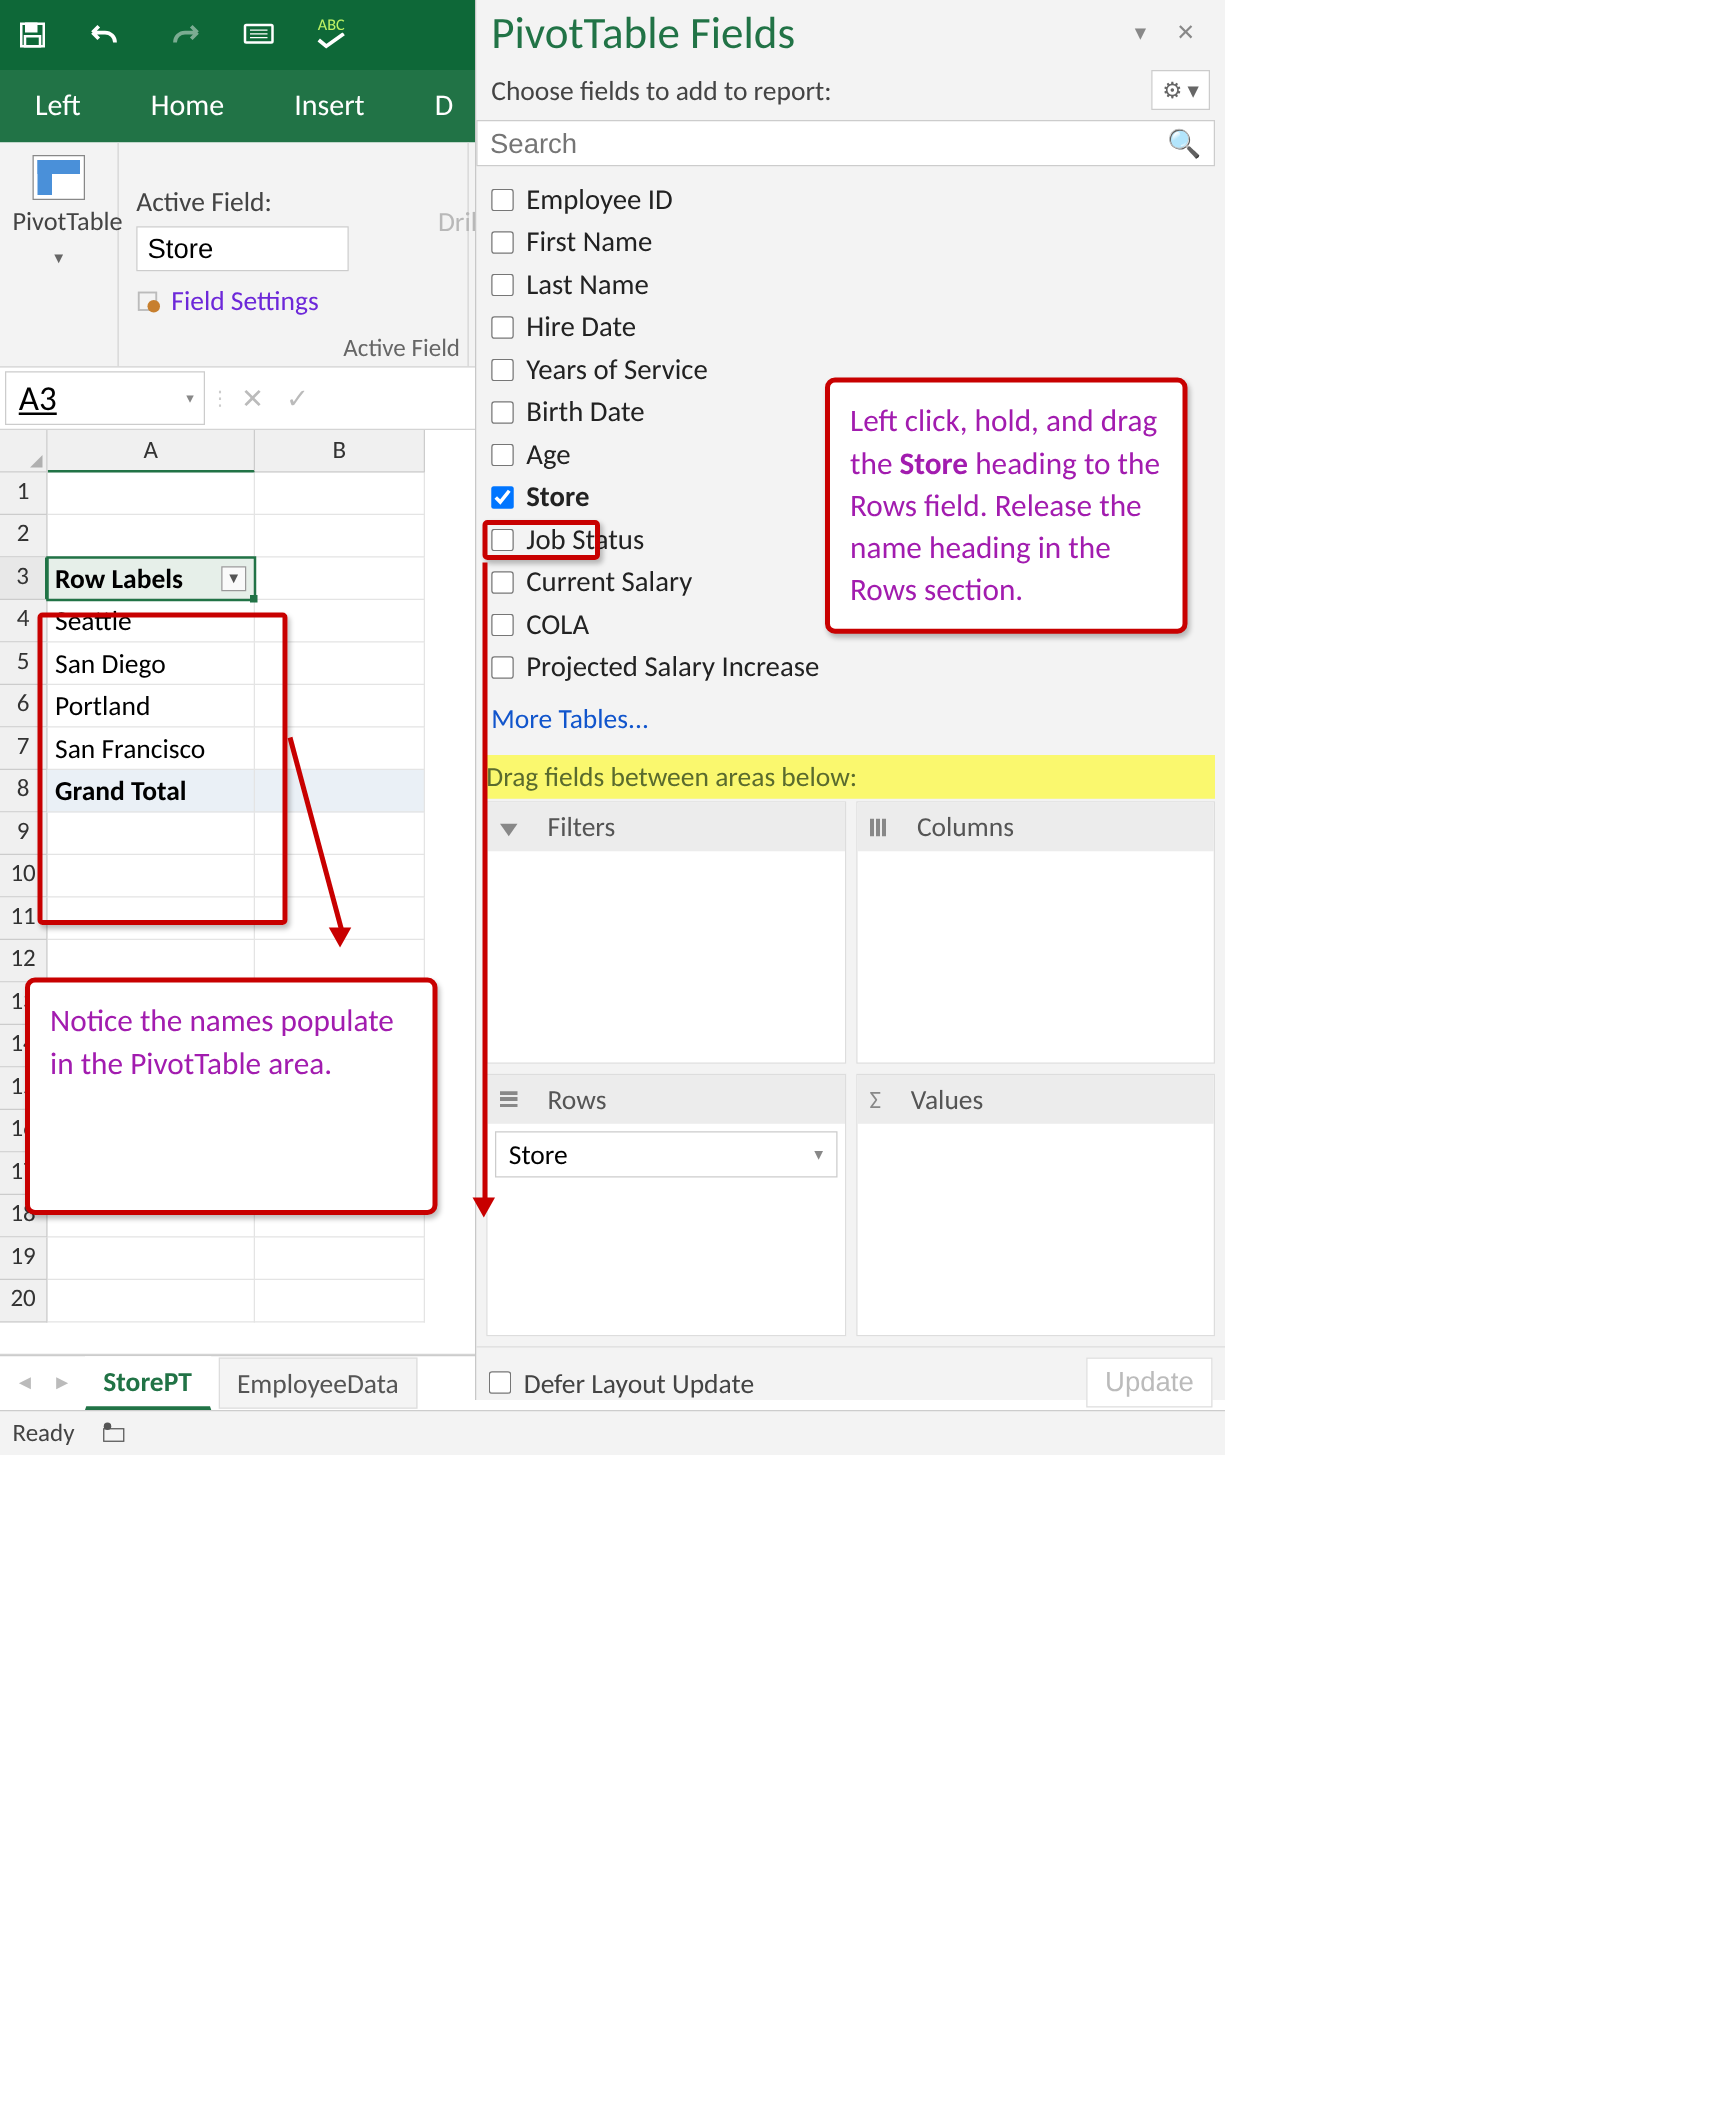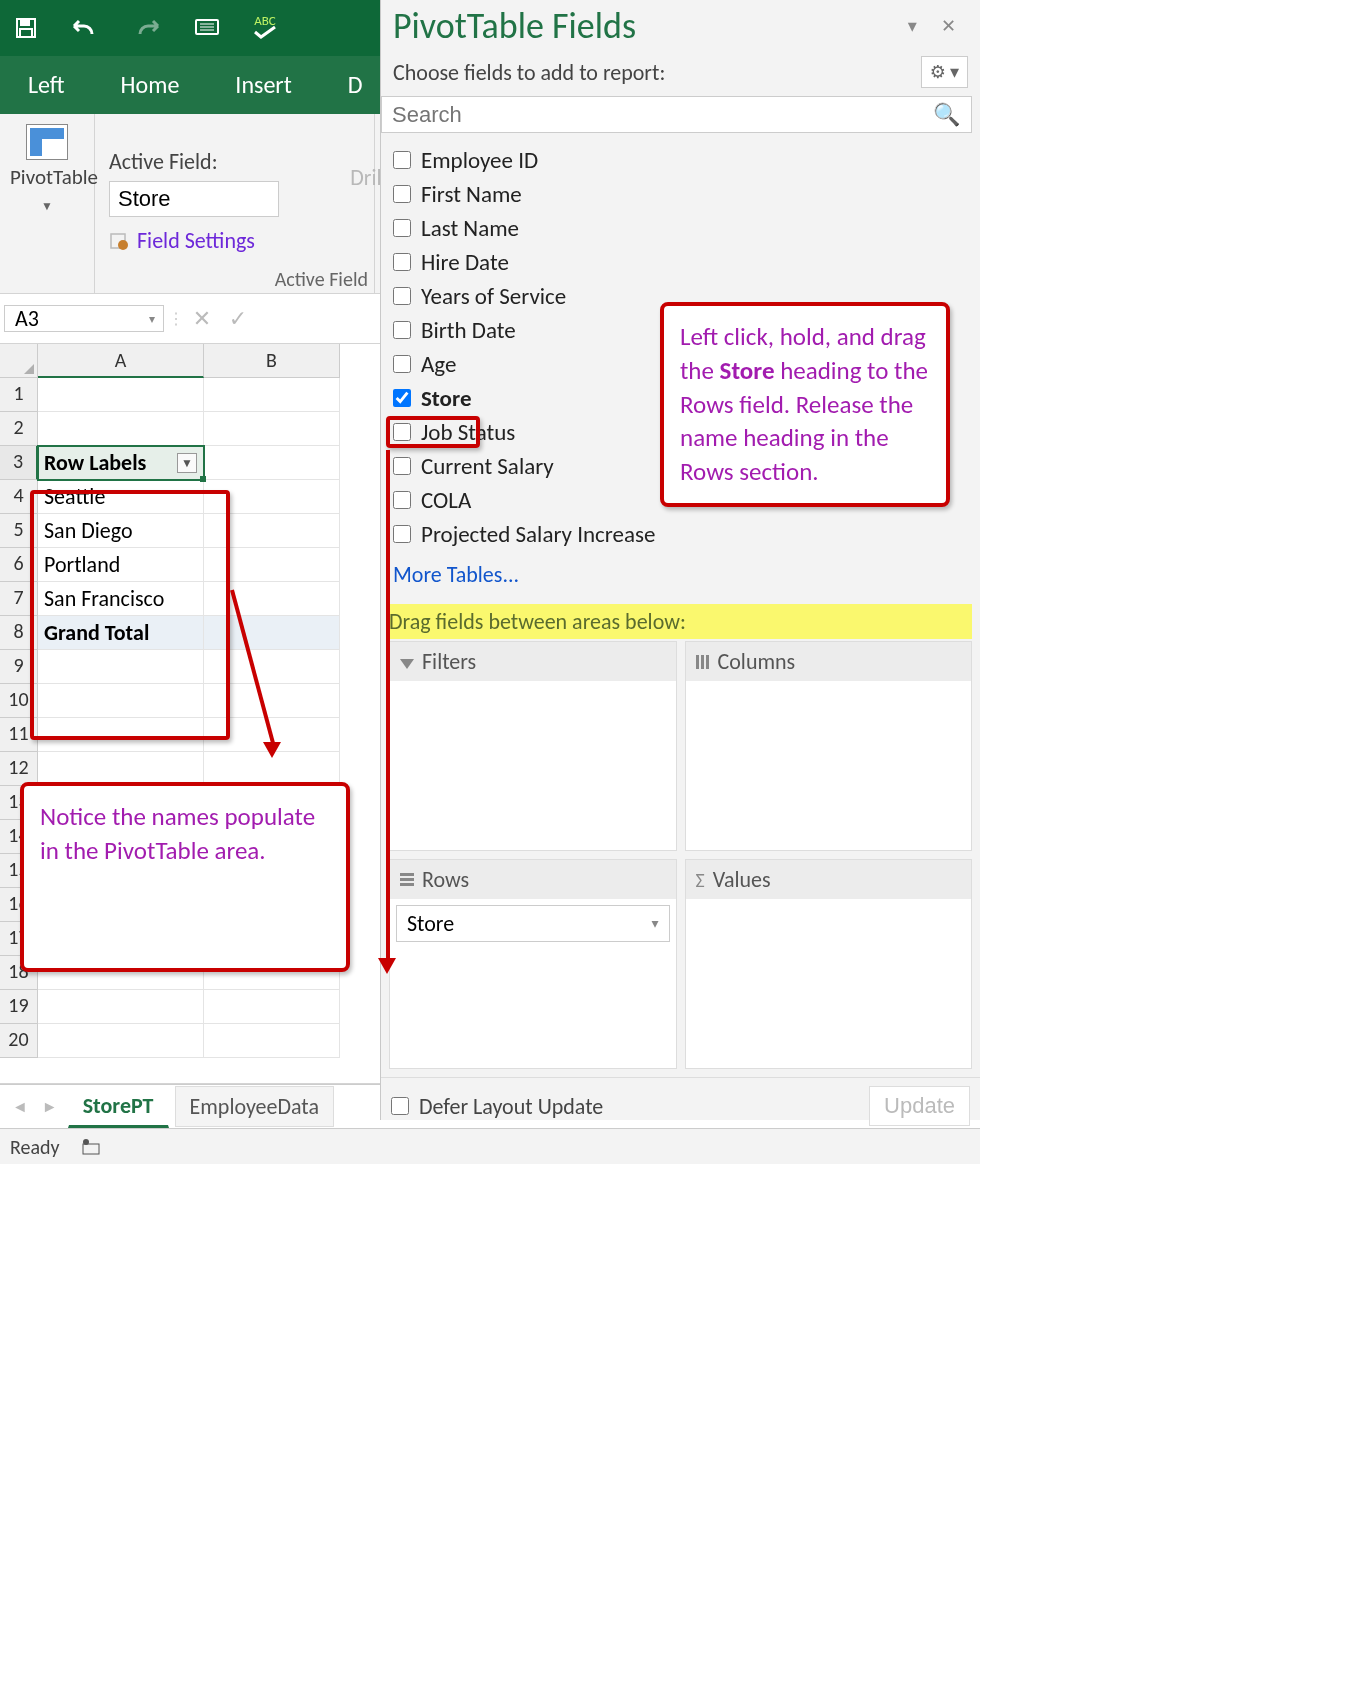--- a/index.html
+++ b/index.html
@@ -22,21 +22,21 @@
   .active-field-input { background:#fff; border:1px solid #ccc; padding:4px 8px; font-size:22px; width:170px; }
   .field-settings { color:#6d28d9; font-size:22px; display:flex; align-items:center; gap:6px; }
   .drill { color:#b8b8b8; text-align:center; font-size:22px; }
   .drill-arrow { font-size:42px; color:#b8b8b8; line-height:1; }
   .pivottable-btn { color:#444; font-size:21px; text-align:center; }
   .pt-icon { width:42px; height:36px; background:#fff; border:1px solid #888; margin:4px auto; position:relative; }
   .pt-icon::before { content:""; position:absolute; left:3px; top:3px; right:3px; bottom:3px; background:linear-gradient(#4a90d9 0 40%, transparent 40%), linear-gradient(90deg,#4a90d9 0 35%, transparent 35%); }
   
   
   .fbar { display:flex; align-items:center; border-bottom:1px solid #d4d4d4; height:50px; background:#fff; }
-  .namebox { border:1px solid #ccc; width:160px; height:27px; margin:4px; display:flex; align-items:center; padding:0 10px; font-size:22px; position:relative; }
+  .namebox { border:1px solid #ccc; width:160px; height:43px; margin:4px; display:flex; align-items:center; padding:0 10px; font-size:28px; position:relative;text-decoration:underline; }
   .namebox::after { content:"▾"; position:absolute; right:8px; color:#888; font-size:12px; }
   .fbar-btn { width:36px; text-align:center; color:#bbb; font-size:22px; }
   .fbar-sep { color:#ccc; }
   
   
   .grid-wrap { display:flex; height:740px; border-bottom:1px solid #d4d4d4; position:relative; }
   .corner { width:38px; height:34px; background:#f0f0f0; border-right:1px solid #ccc; border-bottom:1px solid #ccc; position:relative;}
   .corner::after{content:"";position:absolute;right:3px;bottom:3px;border-left:10px solid transparent;border-bottom:10px solid #b0b0b0;}
   .colheads { display:flex; }
   .colhead { height:34px; background:#f0f0f0; border-right:1px solid #ccc; border-bottom:1px solid #ccc; text-align:center; font-size:20px; color:#333; padding-top:4px; }
@@ -75,21 +75,21 @@
   .searchbox input{border:none;outline:none;font-size:22px;flex:1;color:#888;background:transparent;}
   .search-icon{color:#2a7ab0;font-size:22px;}
   .fieldlist{padding:0 8px;overflow:visible;}
   .field{display:flex;align-items:center;gap:10px;padding:3px 0 3px 4px;font-size:23px;color:#222;}
   .field input[type=checkbox]{width:18px;height:18px;}
   .field.checked{font-weight:700;}
   .more{color:#1155cc;font-size:22px;padding:10px 4px;cursor:pointer;}
   .drag-label{background:#faf86e;font-size:22px;color:#5a6b2e;padding:4px 2px;margin:6px 8px 2px 6px;display:inline-block;}
   .areas{display:grid;grid-template-columns:1fr 1fr;grid-template-rows:210px 210px;gap:8px;padding:0 8px 8px 8px;flex:1;}
   .area{background:#fff;border:1px solid #ddd;display:flex;flex-direction:column;}
-  .area-head{background:#ececec;padding:6px 10px;display:flex;align-items:center;gap:8px;font-size:22px;color:#555;}
+  .area-head{background:#ececec;padding:6px 10px;display:flex;align-items:center;gap:24px;font-size:22px;color:#555;}
   .area-body{flex:1;padding:6px;}
   .area-item{border:1px solid #ccc;background:#fff;padding:4px 10px;font-size:22px;display:flex;align-items:center;}
   .area-item::after{content:"▾";margin-left:auto;color:#888;font-size:14px;}
   .defer-row{display:flex;align-items:center;padding:8px 10px;border-top:1px solid #ddd;gap:10px;font-size:22px;color:#444;}
   .update-btn{margin-left:auto;border:1px solid #ddd;background:#fff;padding:6px 14px;color:#bbb;font-size:22px;}
   
   
   .callout { position:absolute; border:4px solid #c80000; border-radius:8px; background:#fff; font-size:25px; color:#a21caf; padding:14px 16px; line-height:1.35; box-shadow:2px 3px 4px rgba(0,0,0,0.25); z-index:60; }
   .redbox { position:absolute; border:4px solid #c80000; border-radius:4px; z-index:55; pointer-events:none; box-shadow:2px 3px 4px rgba(0,0,0,0.25);}
   .arrow-line{position:absolute;background:#c80000;z-index:56;pointer-events:none;}

